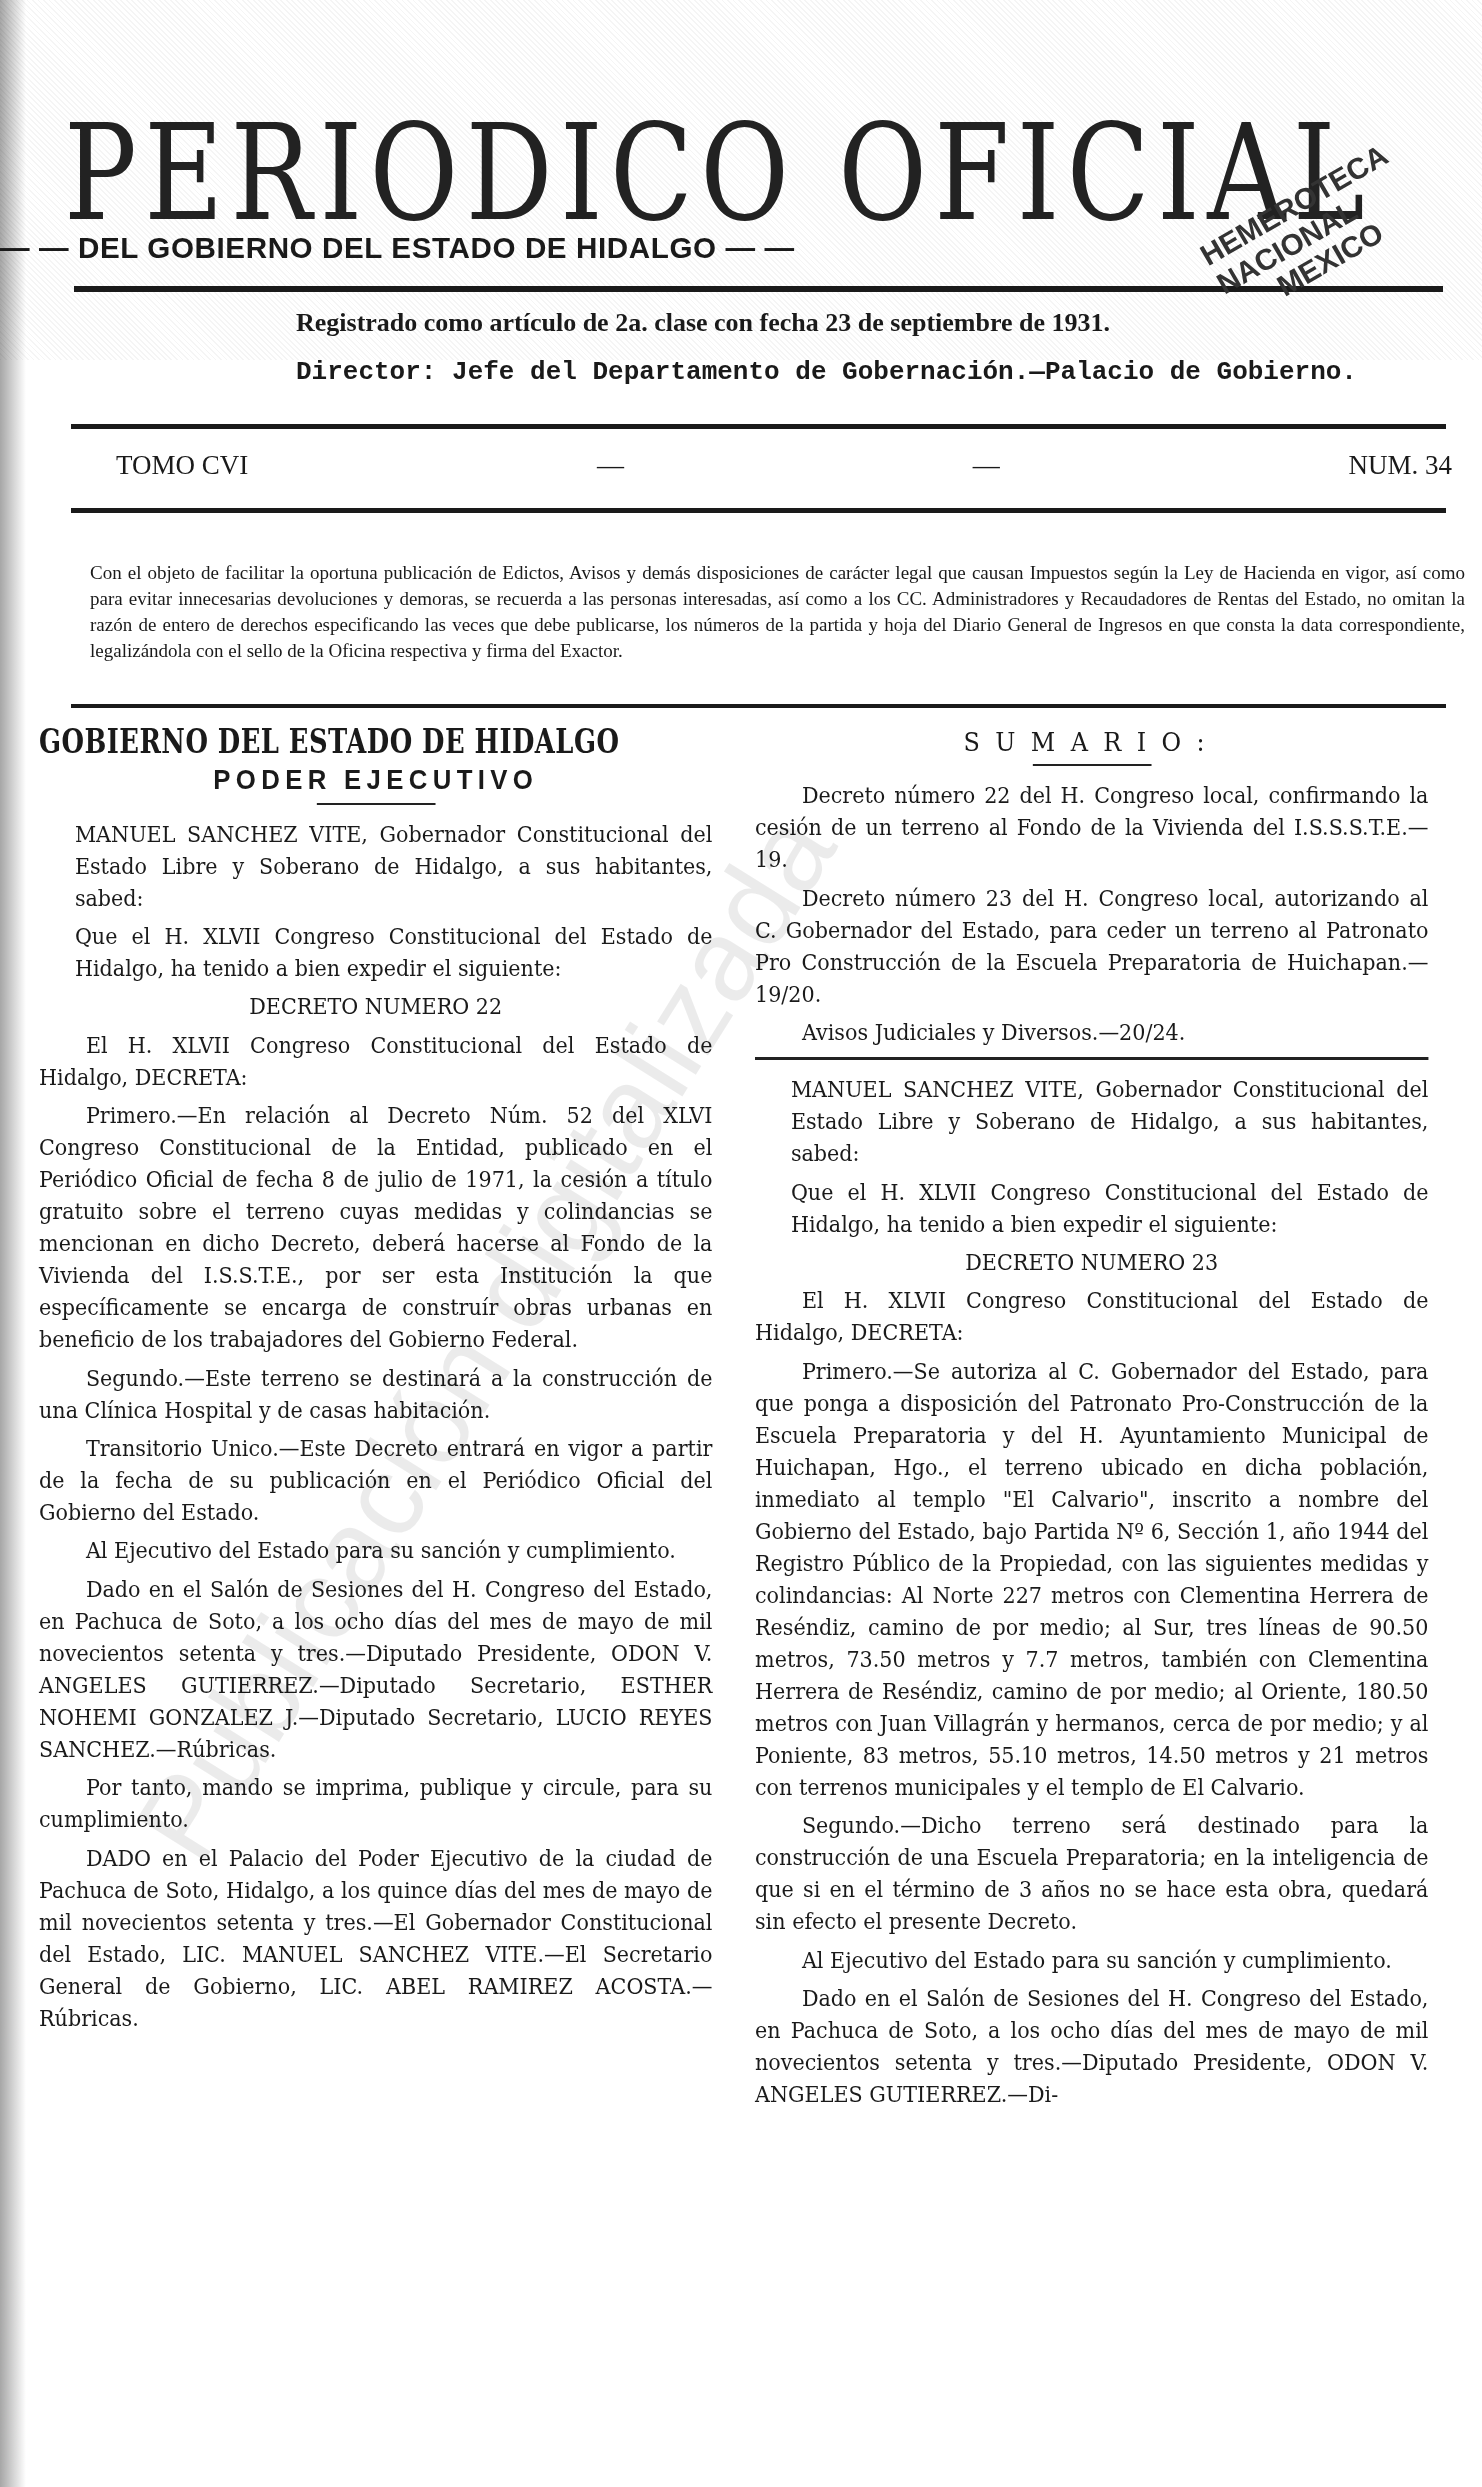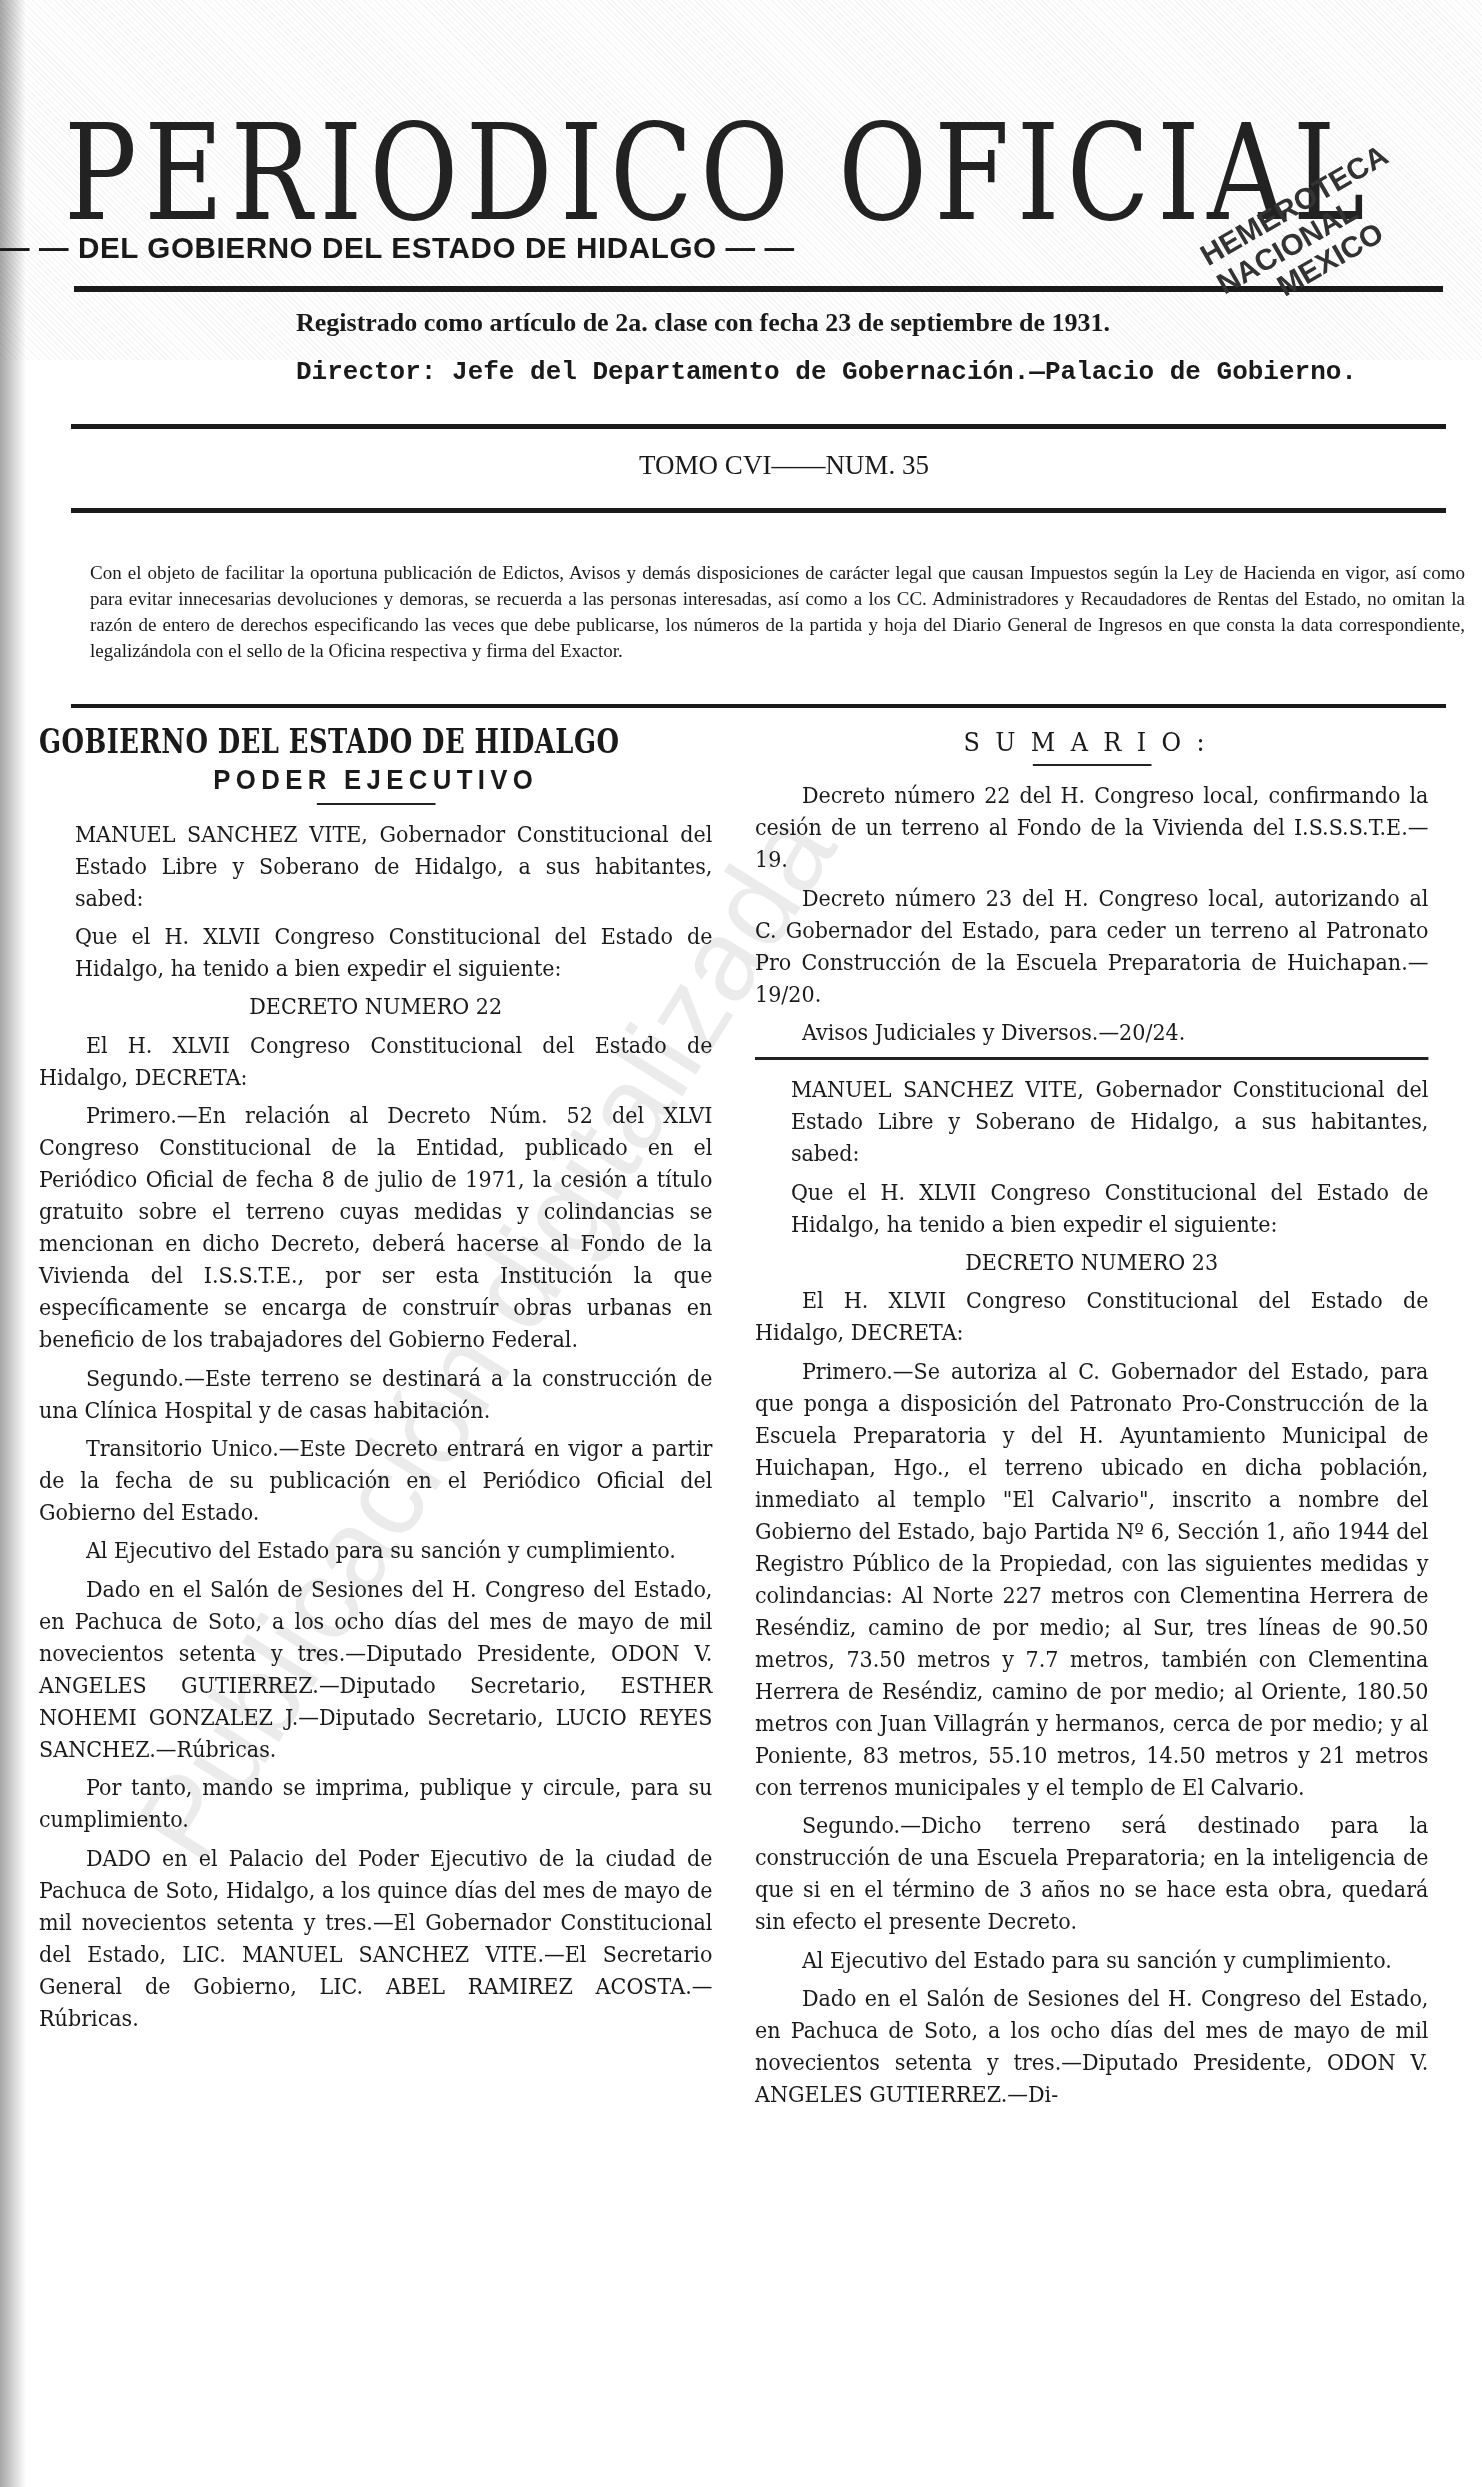--- a/index.html
+++ b/index.html
@@ -4,21 +4,21 @@
 <style>
   html,body{margin:0;padding:0;background:#fff;}
   body{width:1483px;height:2487px;position:relative;overflow:hidden;color:#1a1a1a;font-family:"DejaVu Serif",serif;}
   .noise{position:absolute;left:0;top:0;width:1483px;height:360px;background:repeating-linear-gradient(45deg,rgba(0,0,0,.04) 0 1.3px,transparent 1.3px 3.9px);pointer-events:none;}
   .leftedge{position:absolute;left:0;top:0;width:26px;height:2487px;background:linear-gradient(90deg,rgba(0,0,0,.35),transparent);pointer-events:none;}
   .masthead{position:absolute;left:64px;top:96px;width:1401px;text-align:center;font-family:"DejaVu Serif",serif;font-size:132px;letter-spacing:9px;transform:scaleX(.82);transform-origin:left top;white-space:nowrap;color:#222;font-weight:normal;}
   .subhead{position:absolute;left:0;width:1483px;top:231px;text-align:left;font-family:"Liberation Sans",sans-serif;font-weight:bold;font-size:29.6px;letter-spacing:0.6px;}
   .rule{position:absolute;background:#1a1a1a;}
   .info{position:absolute;left:296px;font-family:"Liberation Serif",serif;font-weight:bold;font-size:26px;}
   .stamp{position:absolute;left:1195px;top:244px;font-family:"Liberation Sans",sans-serif;font-weight:bold;font-size:29.6px;color:#333;transform:rotate(-30deg);transform-origin:left top;line-height:1.1;}
-  .tomo{position:absolute;top:450px;left:116px;width:1336px;display:flex;justify-content:center;font-family:"Liberation Serif",serif;font-size:27px;}
+  .tomo{position:absolute;top:450px;left:116px;width:1336px;display:flex;justify-content:space-between;font-family:"Liberation Serif",serif;font-size:27px;}
   .notice{position:absolute;left:64px;top:560px;width:1375px;font-family:"Liberation Serif",serif;font-size:19px;line-height:26px;text-align:justify;margin-left:26px;}
   .col{position:absolute;font-family:"DejaVu Serif",serif;font-size:22.5px;line-height:32px;text-align:justify;transform:scaleX(.92);transform-origin:left top;}
   .col p{margin:0 0 6.4px 0;text-indent:51px;}
   .col .center{text-align:center;text-indent:0;}
   .col .hang{text-indent:0;padding-left:39px;}
   .h-gob{font-family:"DejaVu Serif",serif;font-weight:bold;font-size:33px;text-align:left !important;text-indent:0 !important;letter-spacing:0.6px;transform:scaleX(.85);transform-origin:left;white-space:nowrap;}
   .h-poder{font-family:"Liberation Sans",sans-serif;font-weight:bold;font-size:28px;letter-spacing:5.8px;}
   .h-sum{letter-spacing:16.7px;font-size:26px;}
   .shortrule{width:129px;height:1.9px;background:#222;margin:6.4px auto 13px auto;}
   .watermark{position:absolute;left:109px;top:1812px;font-family:"Liberation Sans",sans-serif;font-size:116px;color:rgba(0,0,0,.08);transform:rotate(-58deg);transform-origin:left top;white-space:nowrap;pointer-events:none;}
@@ -37,21 +37,21 @@
 <div class="stamp">
   <div>HEMEROTECA NACIONAL</div>
   <div style="padding-left:51px;">MEXICO</div>
 </div>
 
 <div class="rule" style="left:71px;top:424px;width:1375px;height:5.1px;"></div>
 <div class="tomo">
   <span>TOMO CVI</span>
   <span>—</span>
   <span>—</span>
-  <span>NUM. 35</span>
+  <span>NUM. 34</span>
 </div>
 <div class="rule" style="left:71px;top:508px;width:1375px;height:5.1px;"></div>
 
 <div class="notice">Con el objeto de facilitar la oportuna publicación de Edictos, Avisos y demás disposiciones de carácter legal que causan Impuestos según la Ley de Hacienda en vigor, así como para evitar innecesarias devoluciones y demoras, se recuerda a las personas interesadas, así como a los CC. Administradores y Recaudadores de Rentas del Estado, no omitan la razón de entero de derechos especificando las veces que debe publicarse, los números de la partida y hoja del Diario General de Ingresos en que consta la data correspondiente, legalizándola con el sello de la Oficina respectiva y firma del Exactor.</div>
 <div class="rule" style="left:71px;top:704px;width:1375px;height:3.9px;"></div>
 
 <div class="col" style="left:39px;top:726px;width:732px;">
   <p class="h-gob">GOBIERNO DEL ESTADO DE HIDALGO</p>
   <p class="center h-poder">PODER EJECUTIVO</p>
   <div class="shortrule"></div>

